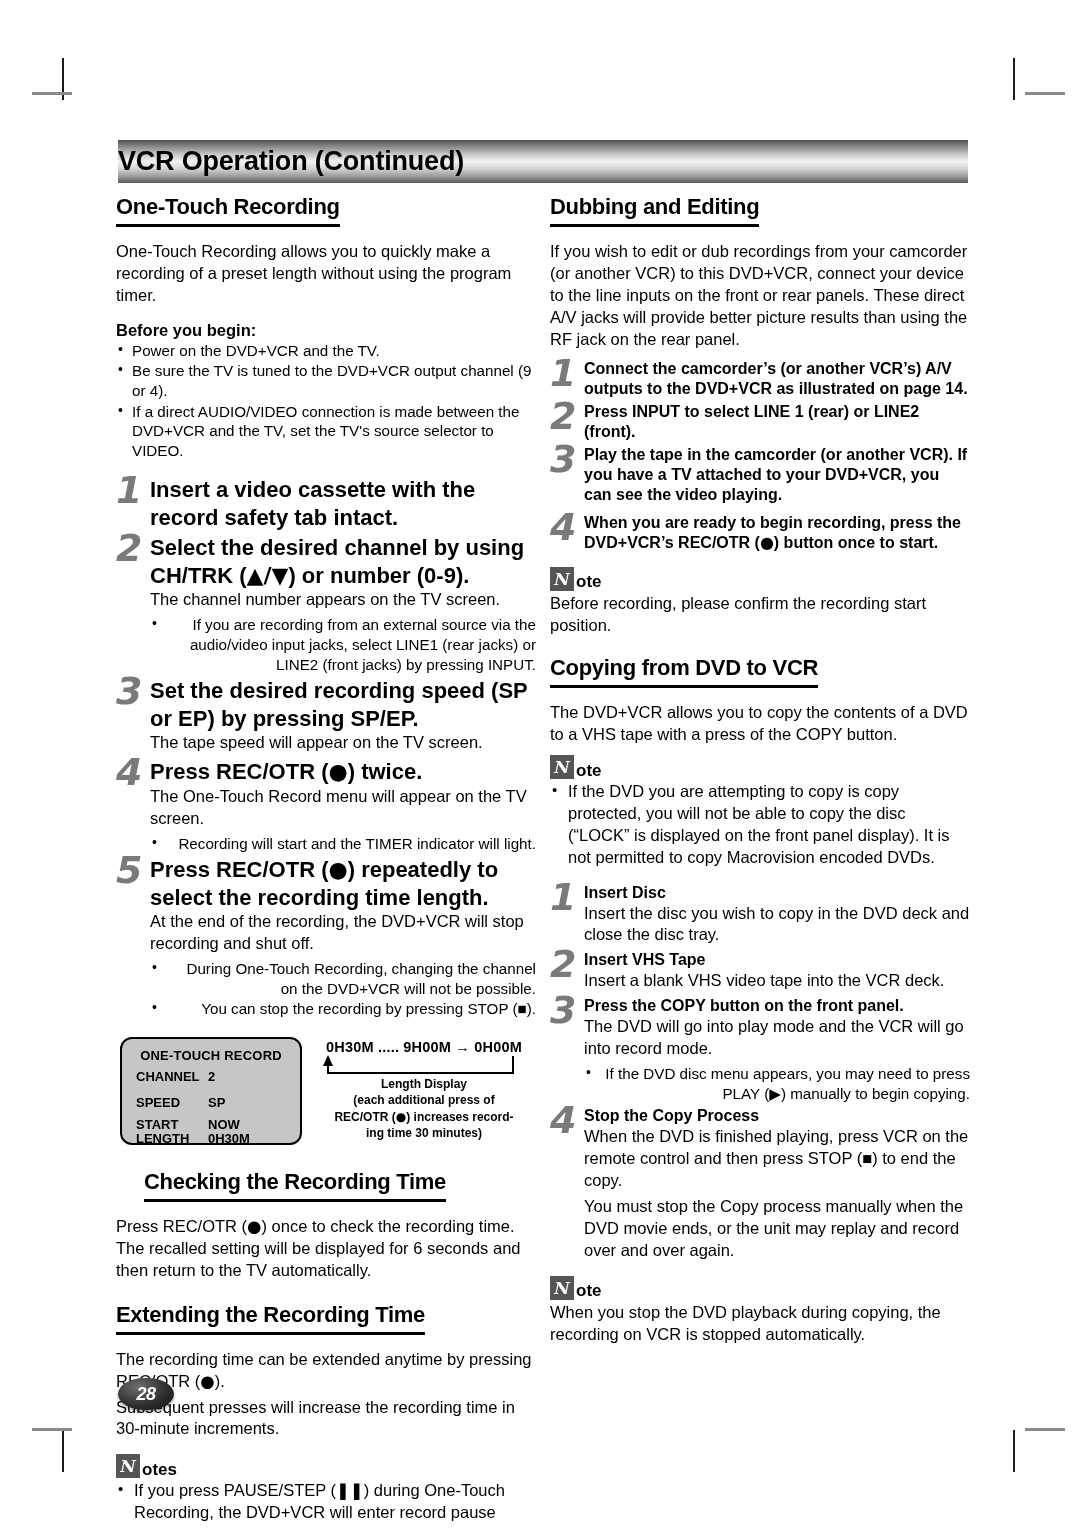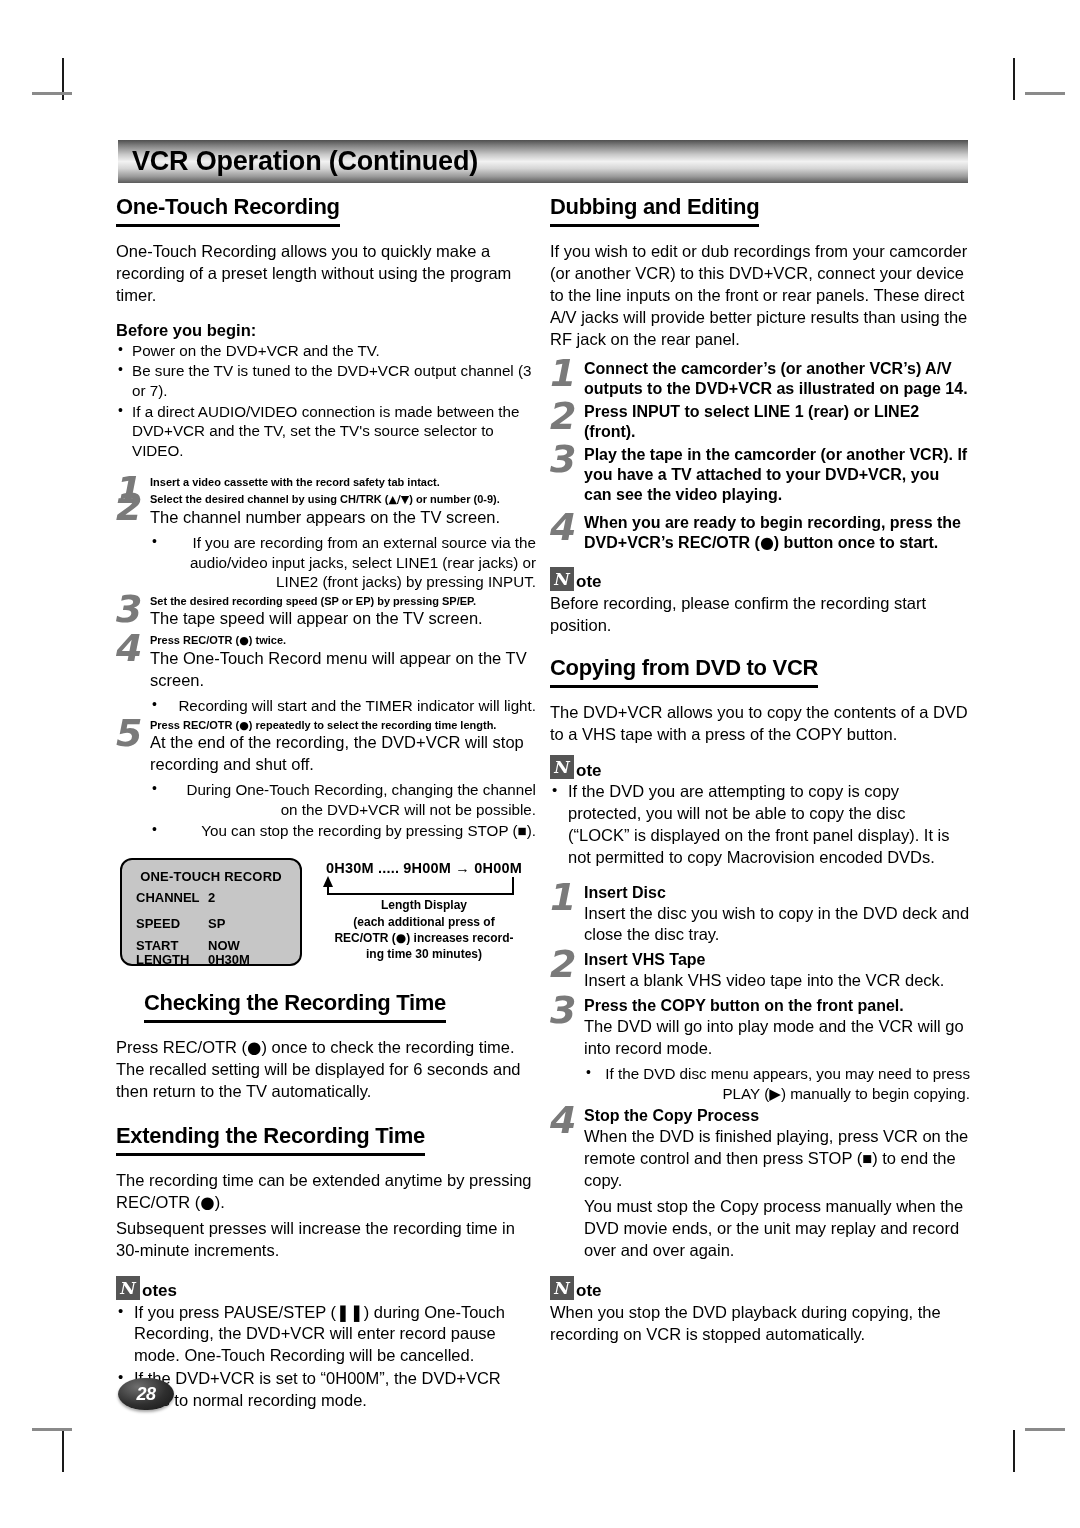--- a/index.html
+++ b/index.html
@@ -43,21 +43,20 @@
         #d6d6d6 66%,
         #9a9a9a 85%,
         #5a5a5a 100%);
     display: flex;
     align-items: center;
   }
   .header-title {
     font-size: 27px;
     font-weight: bold;
     color: #000;
-    padding-left: 14px;
     letter-spacing: -0.2px;
     white-space: nowrap;
   }
 
   
   .col {
     position: absolute;
     top: 196px;
     width: 420px;
   }
@@ -125,21 +124,21 @@
     left: 0;
     top: -5px;
     font-size: 38px;
     font-weight: bold;
     font-style: italic;
     color: #7a7a7a;
     line-height: 1;
     font-family: "DejaVu Sans", sans-serif;
   }
   .step .lead {
-    font-size: 11px;
+    font-size: 22px;
     font-weight: bold;
     line-height: 1.25;
     margin: 0;
   }
   .step .lead.small { font-size: 16px; }
   .step p.body { margin-top: 0; }
 
   .step-tight { margin-top: 3px; }
 
   
@@ -306,21 +305,21 @@
 
   <div class="sec-head-wrap">
     <div class="sec-head">One-Touch Recording</div>
   </div>
 
   <p class="body">One-Touch Recording allows you to quickly make a recording of a preset length without using the program timer.</p>
 
   <div class="sub-head">Before you begin:</div>
   <ul class="bul">
     <li>Power on the DVD+VCR and the TV.</li>
-    <li>Be sure the TV is tuned to the DVD+VCR output channel (3 or 7).</li>
+    <li>Be sure the TV is tuned to the DVD+VCR output channel (9 or 4).</li>
     <li>If a direct AUDIO/VIDEO connection is made between the DVD+VCR and the TV, set the TV's source selector to VIDEO.</li>
   </ul>
 
   <div class="step" style="margin-top:16px;">
     <div class="num">1</div>
     <p class="lead">Insert a video cassette with the record safety tab intact.</p>
   </div>
 
   <div class="step step-tight">
     <div class="num">2</div>

